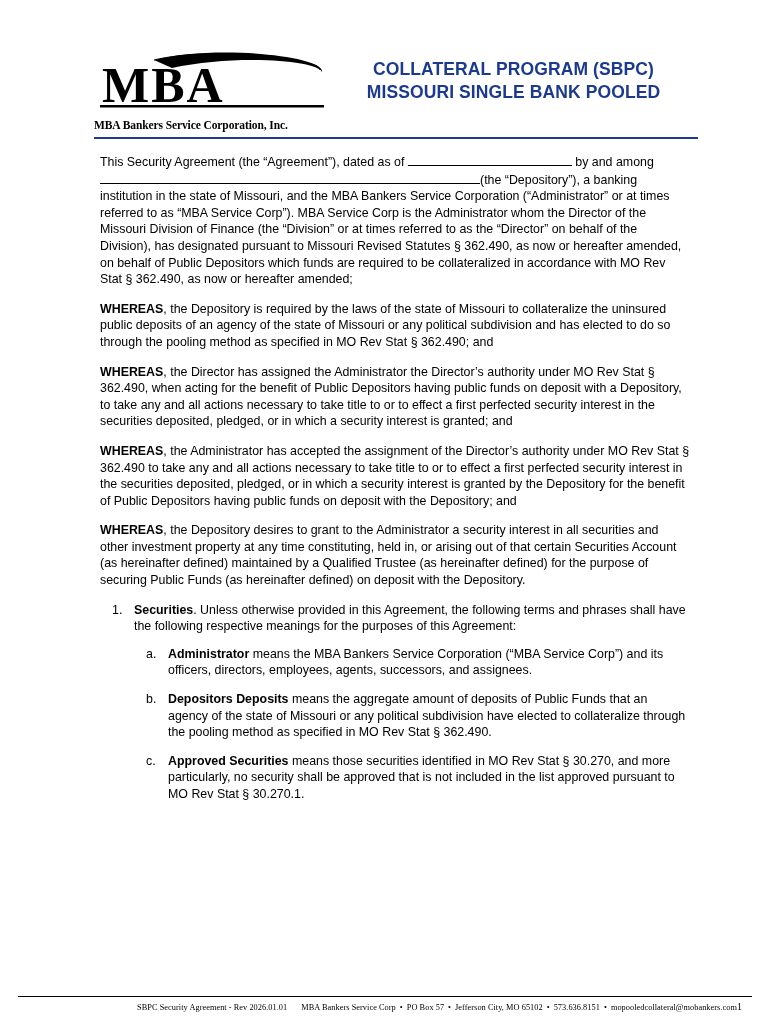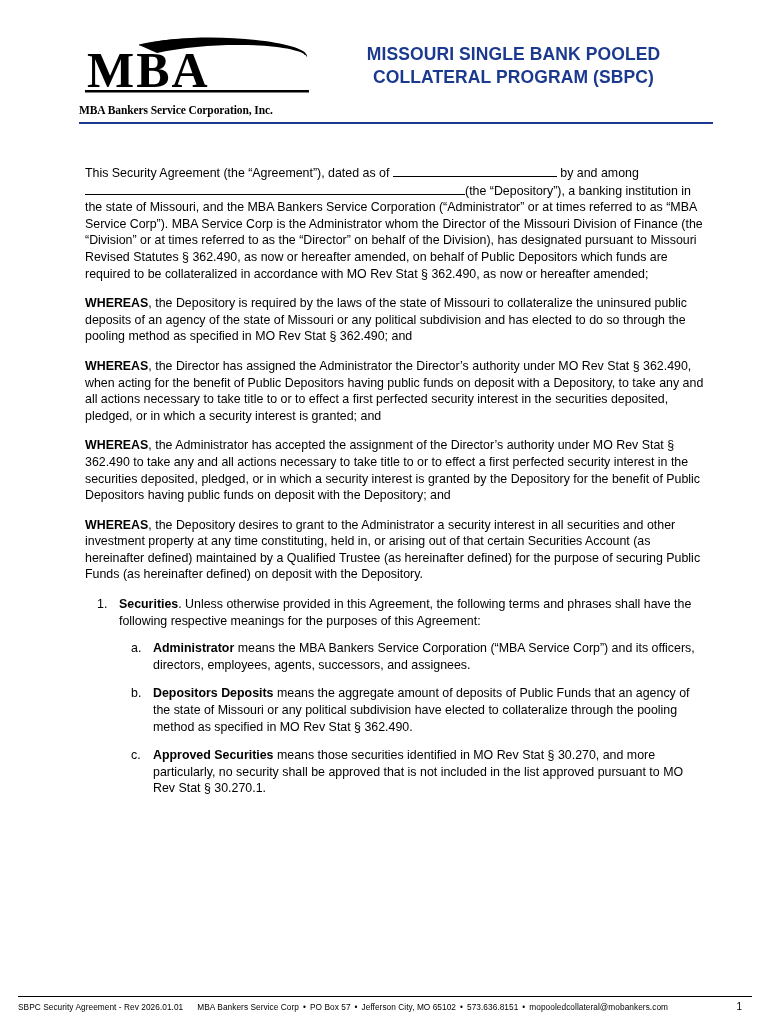--- a/index.html
+++ b/index.html
@@ -13,21 +13,21 @@
     font-family: "Liberation Sans", sans-serif;
     color: #000000;
     position: relative;
     overflow: hidden;
   }
   .page {
     width: 770px;
     height: 1024px;
     position: relative;
     box-sizing: border-box;
-    padding: 1px;
+    padding: 16px;
   }
 
   
   .header {
     display: flex;
     align-items: flex-start;
     padding: 28px 56px 0 78px;
     box-sizing: border-box;
   }
   .logo-block {
@@ -69,21 +69,20 @@
     border-top: 2px solid #1b3a8f;
     margin: 6px 56px 0 78px;
   }
 
   
   .content {
     padding: 14px 64px 0 84px;
     box-sizing: border-box;
     font-size: 12.4px;
     line-height: 16.6px;
-    margin-top: 26px;
   }
   p.para {
     margin: 0 0 13px 0;
     text-align: left;
   }
   .blank {
     display: inline-block;
     border-bottom: 1px solid #000;
     vertical-align: baseline;
     height: 12px;
@@ -134,23 +133,24 @@
     padding: 0 18px 12px 18px;
   }
   .footer-rule {
     border: none;
     border-top: 1px solid #000;
     margin: 0 0 4px 0;
   }
   .footer-row {
     display: flex;
     align-items: baseline;
-    justify-content: space-between;
+    justify-content: flex-end;
     font-size: 8.3px;
     letter-spacing: 0.05px;
+    font-family: Liberation Serif, serif;
   }
   .footer-left {
     white-space: nowrap;
   }
   .footer-left .sep {
     padding: 0 4px;
   }
   .footer-gap { display: inline-block; width: 14px; }
   .page-num {
     font-size: 10px;
@@ -171,22 +171,22 @@
 
         <g fill="#000000" font-family="'Liberation Serif', serif" font-weight="bold">
           <text x="8" y="52" font-size="50" letter-spacing="2">MBA</text>
         </g>
 
         <rect x="6" y="55" width="224" height="2.5" fill="#000000"></rect>
       </svg>
       <div class="logo-sub">MBA Bankers Service Corporation, Inc.</div>
     </div>
     <div class="title-block">
+      <div class="title-line">COLLATERAL PROGRAM (SBPC)</div>
       <div class="title-line">MISSOURI SINGLE BANK POOLED</div>
-      <div class="title-line">COLLATERAL PROGRAM (SBPC)</div>
     </div>
   </div>
   <hr class="header-rule">
 
   <div class="content">
 
     <p class="para"><span>This Security Agreement (the “Agreement”), dated as of </span><span class="blank b1"></span><span> by and among </span><br><span class="blank b2"></span><span>(the “Depository”), a banking institution in the state of Missouri, and the MBA Bankers Service Corporation (“Administrator” or at times referred to as “MBA Service Corp”). MBA Service Corp is the Administrator whom the Director of the Missouri Division of Finance (the “Division” or at times referred to as the “Director” on behalf of the Division), has designated pursuant to Missouri Revised Statutes § 362.490, as now or hereafter amended, on behalf of Public Depositors which funds are required to be collateralized in accordance with MO Rev Stat § 362.490, as now or hereafter amended;</span></p>
 
 
     <p class="para"><b>WHEREAS</b><span>, the Depository is required by the laws of the state of Missouri to collateralize the uninsured public deposits of an agency of the state of Missouri or any political subdivision and has elected to do so through the pooling method as specified in MO Rev Stat § 362.490; and</span></p>

